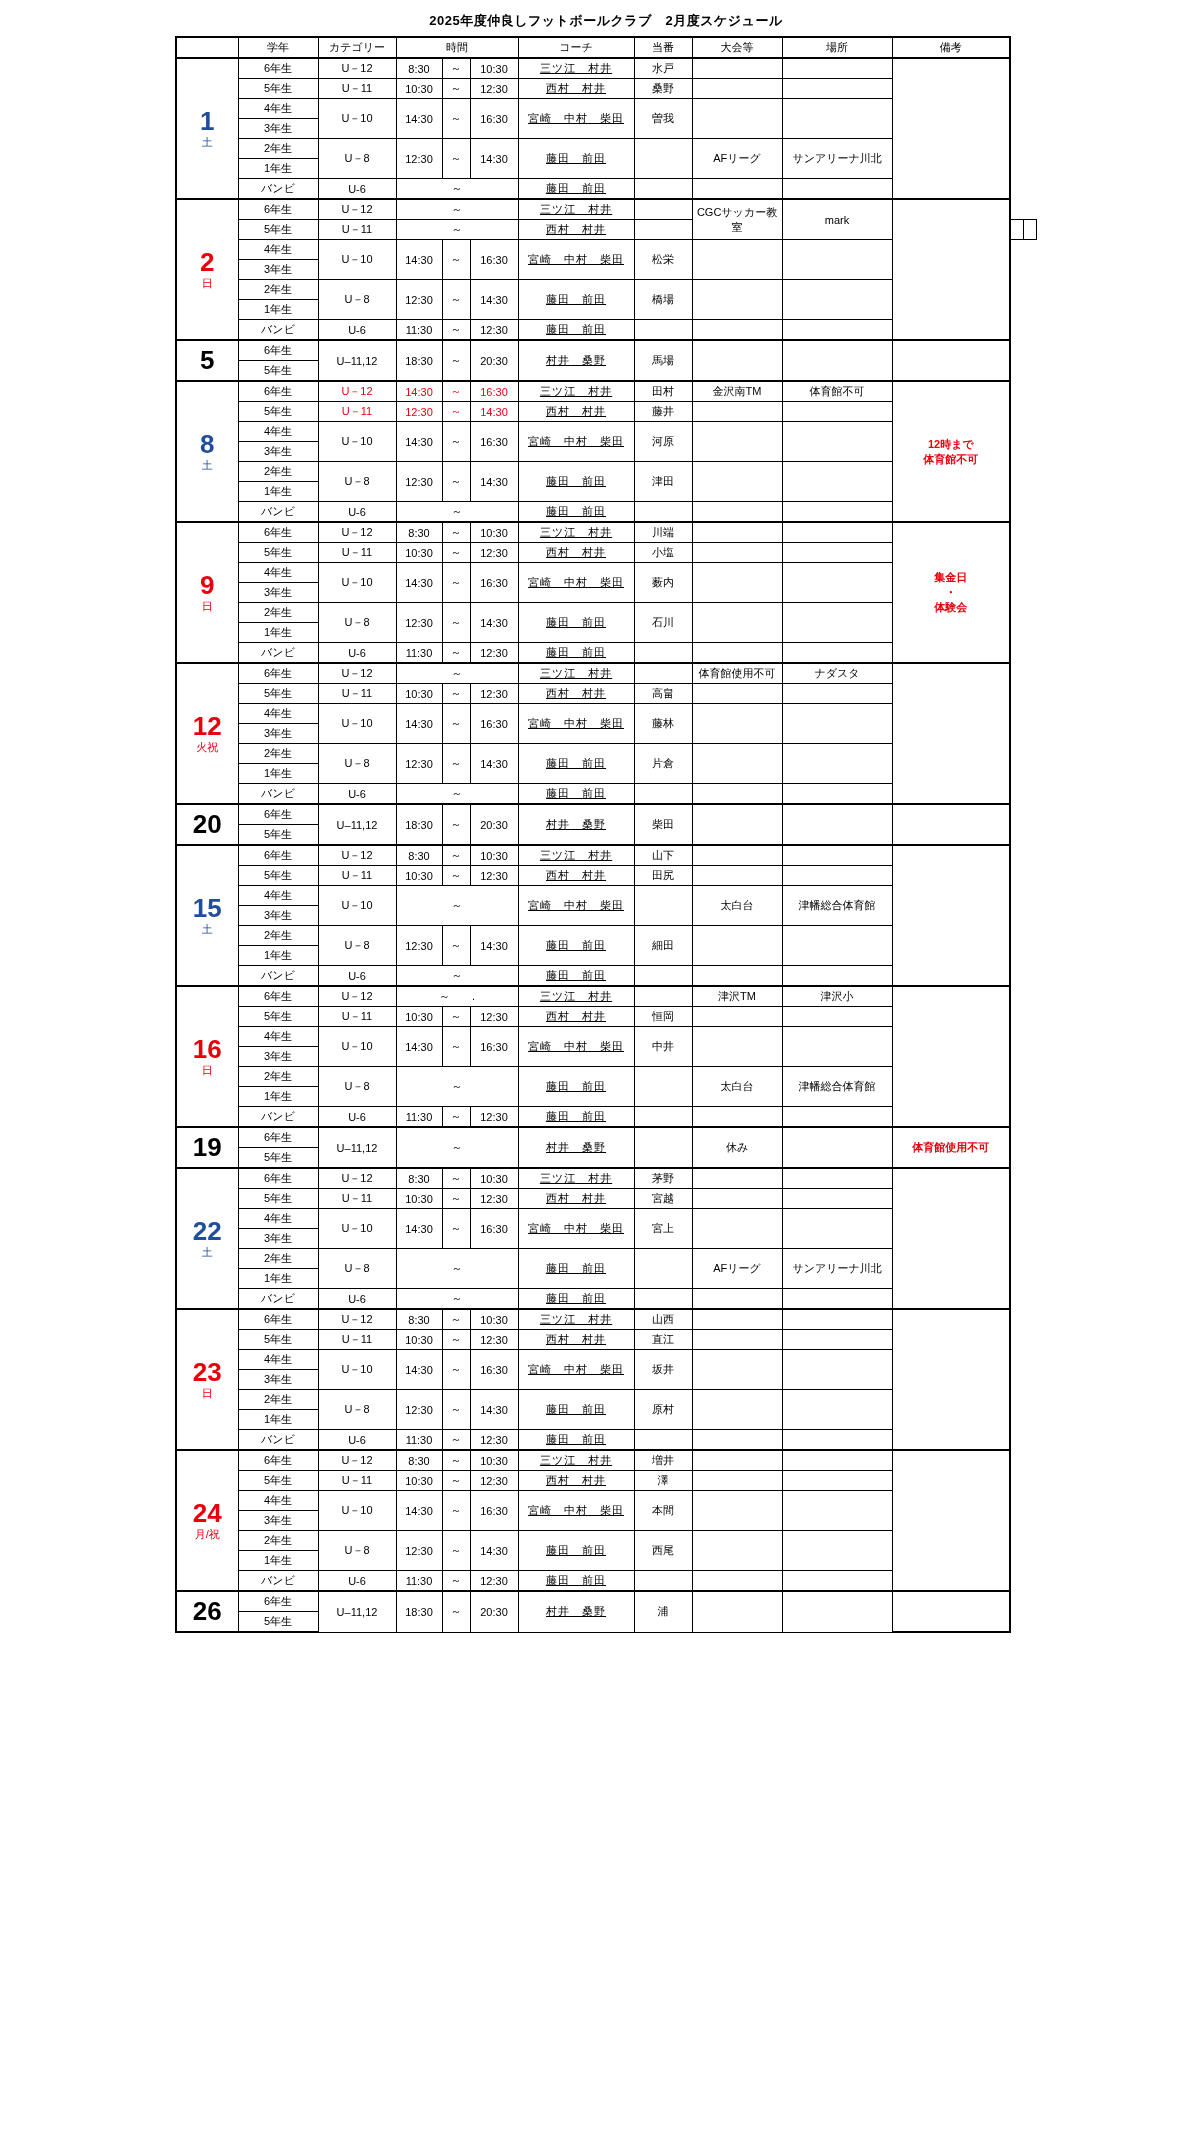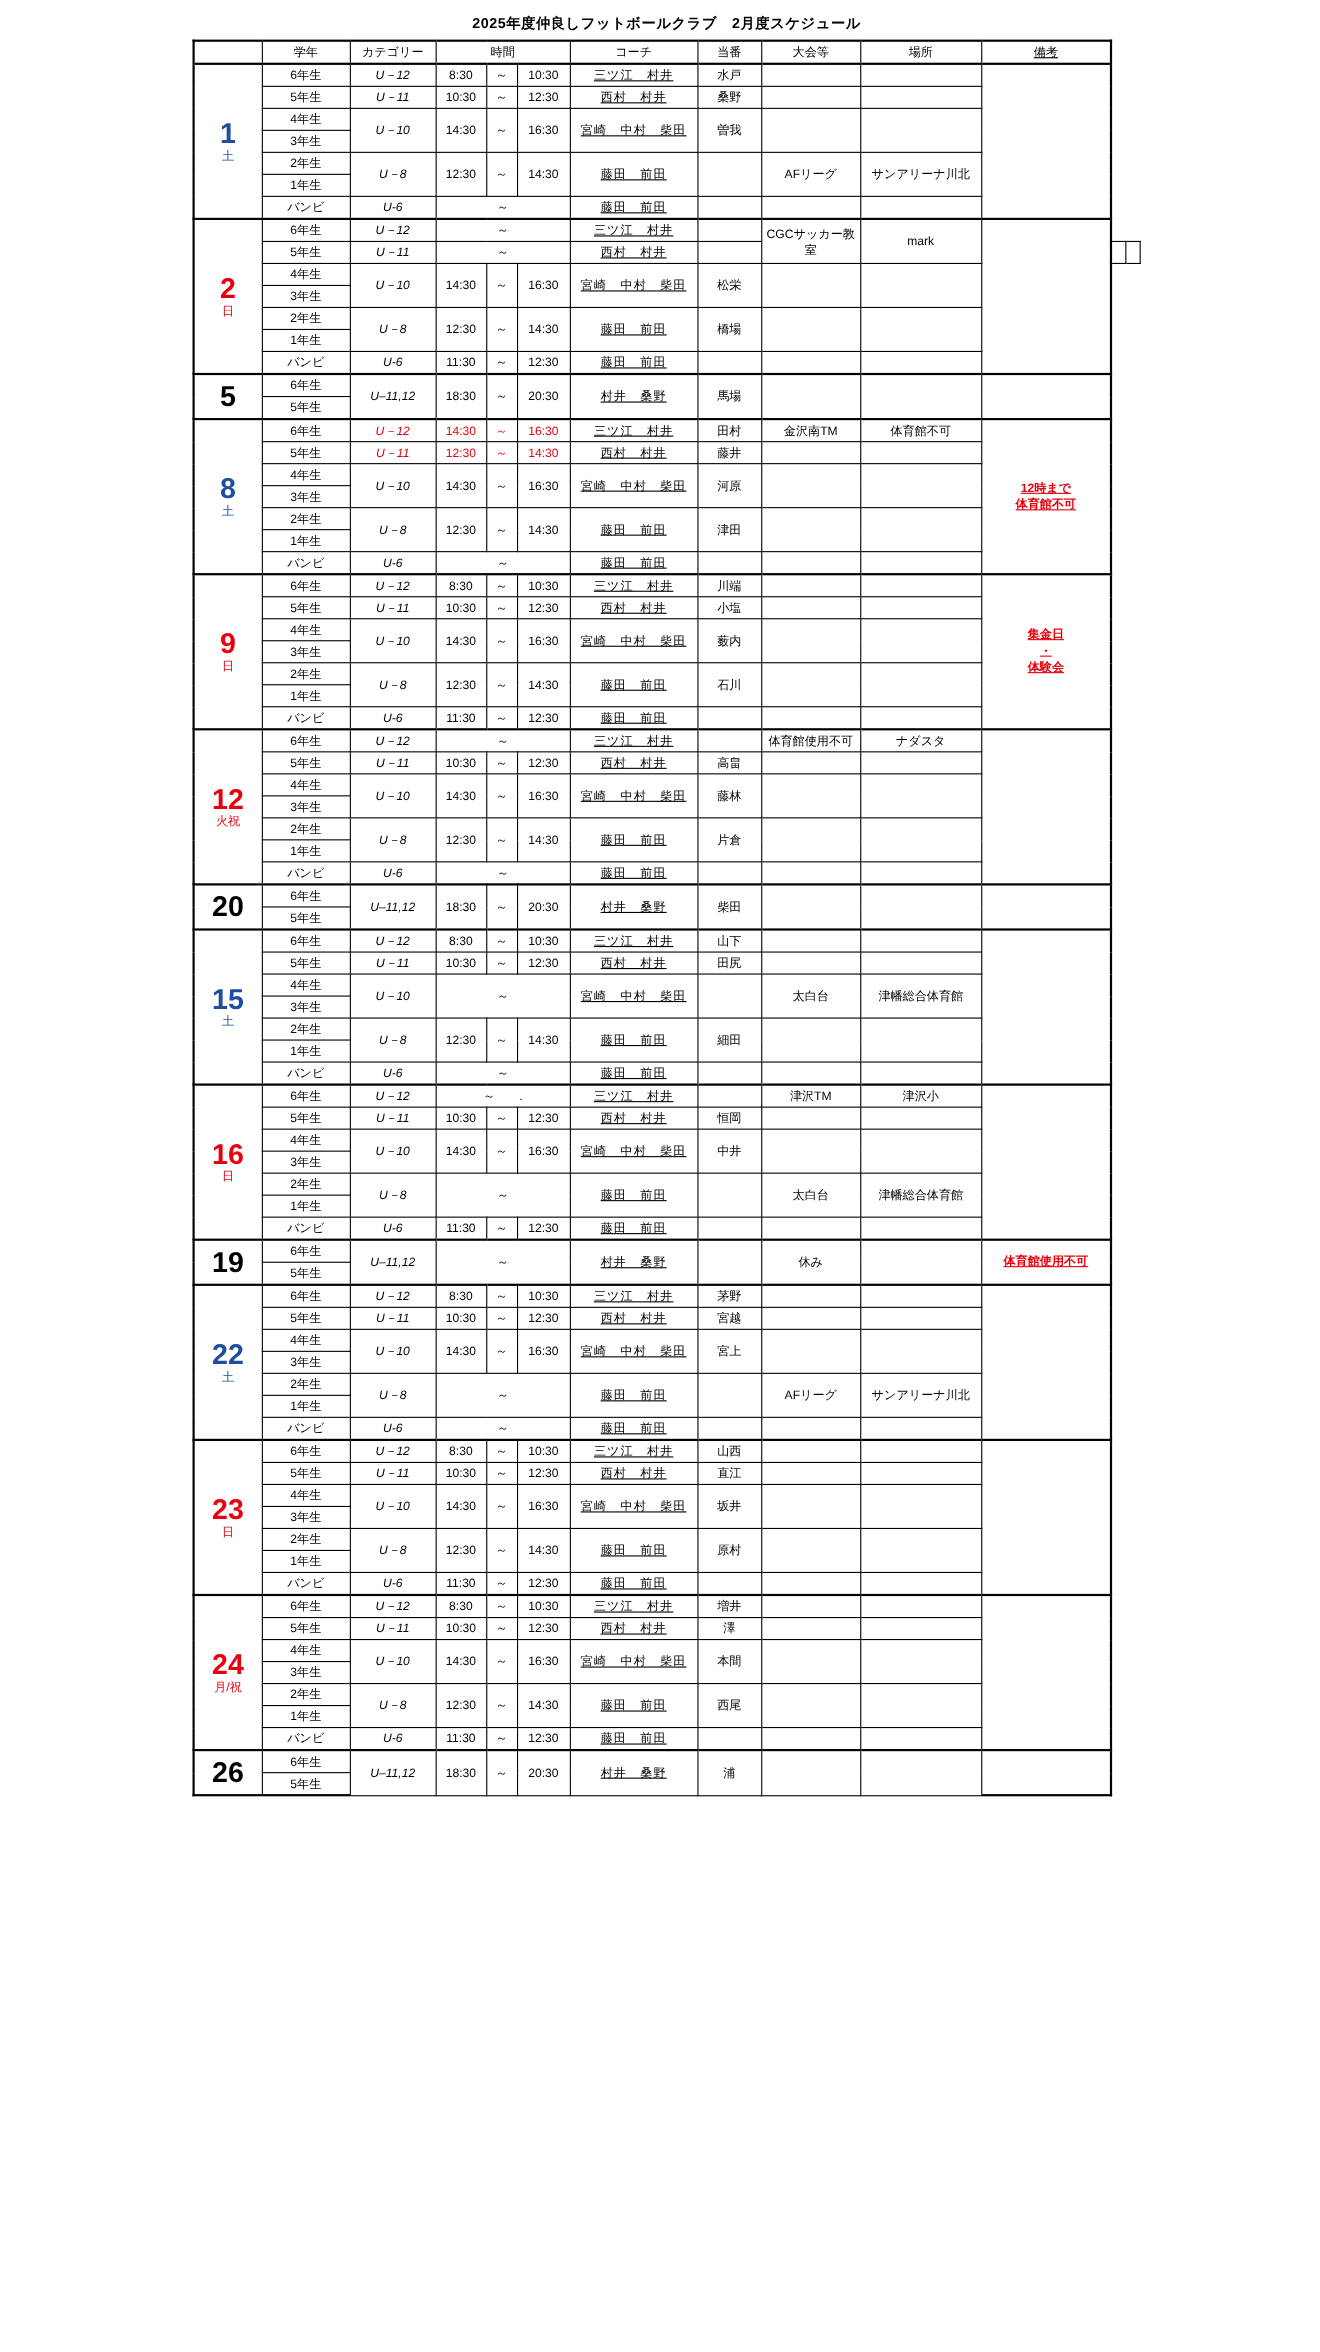--- a/index.html
+++ b/index.html
@@ -18,36 +18,36 @@
   col.c-coach{width:116px}
   col.c-duty{width:58px}
   col.c-event{width:90px}
   col.c-place{width:110px}
   col.c-note{width:118px}
 
   thead td{height:26px;font-size:12px;margin-top:12px;}
   .thick-top{border-top:2px solid #000 !important;}
   .thick-bottom{border-bottom:2px solid #000 !important;}
   .thick-left{border-left:2px solid #000 !important;}
-  .thick-right{border-right:2px solid #000 !important;text-decoration:underline;}
+  .thick-right{border-right:2px solid #000 !important;}
 
   .daycell{font-size:13px;line-height:1.1;}
   .daycell .num{font-size:26px;font-weight:bold;display:block;line-height:1.05;}
   .daycell .dow{font-size:11px;display:block;line-height:1.2;}
   .blue{color:#1f4e9c;}
   .red{color:#e8000d;}
   .black{color:#000;}
 
   .time{font-size:11px;}
   .tw{font-size:11px;}
   .redtxt{color:#e8000d;}
   .note{font-size:11px;line-height:1.35;color:#e8000d;font-weight:bold;margin-left:12px;}
   .coach{letter-spacing:1px;text-decoration:underline;}
   .grade{font-size:11px;}
-  .cat{font-size:11px;font-style:italic;}
+  .cat{font-size:11px;}
   .smallcap{font-size:10px;}
 </style>
 </head>
 <body>
 
 <div class="page">
   <div class="title">2025年度仲良しフットボールクラブ　2月度スケジュール</div>
 
   <table class="sched">
     <colgroup>

